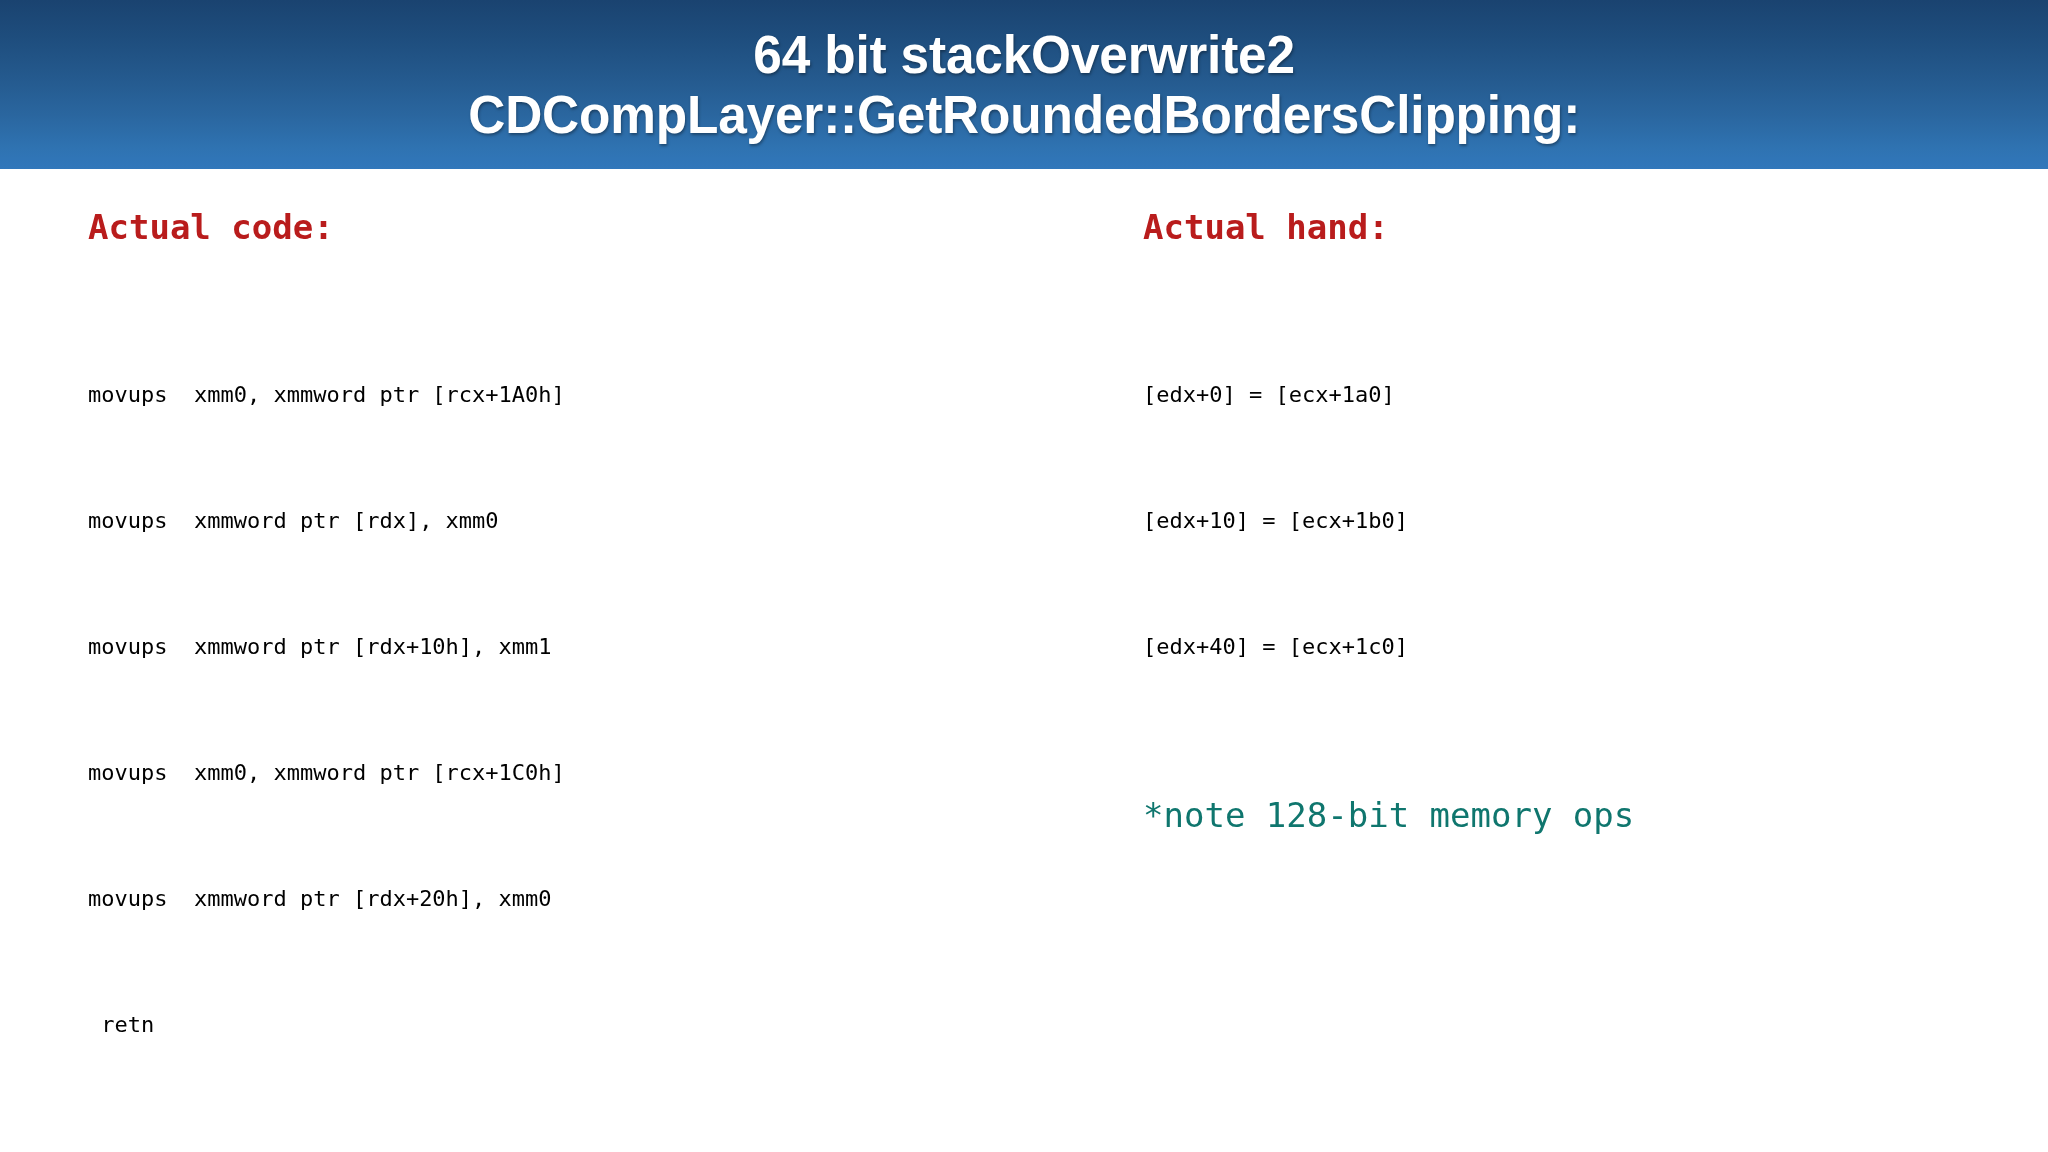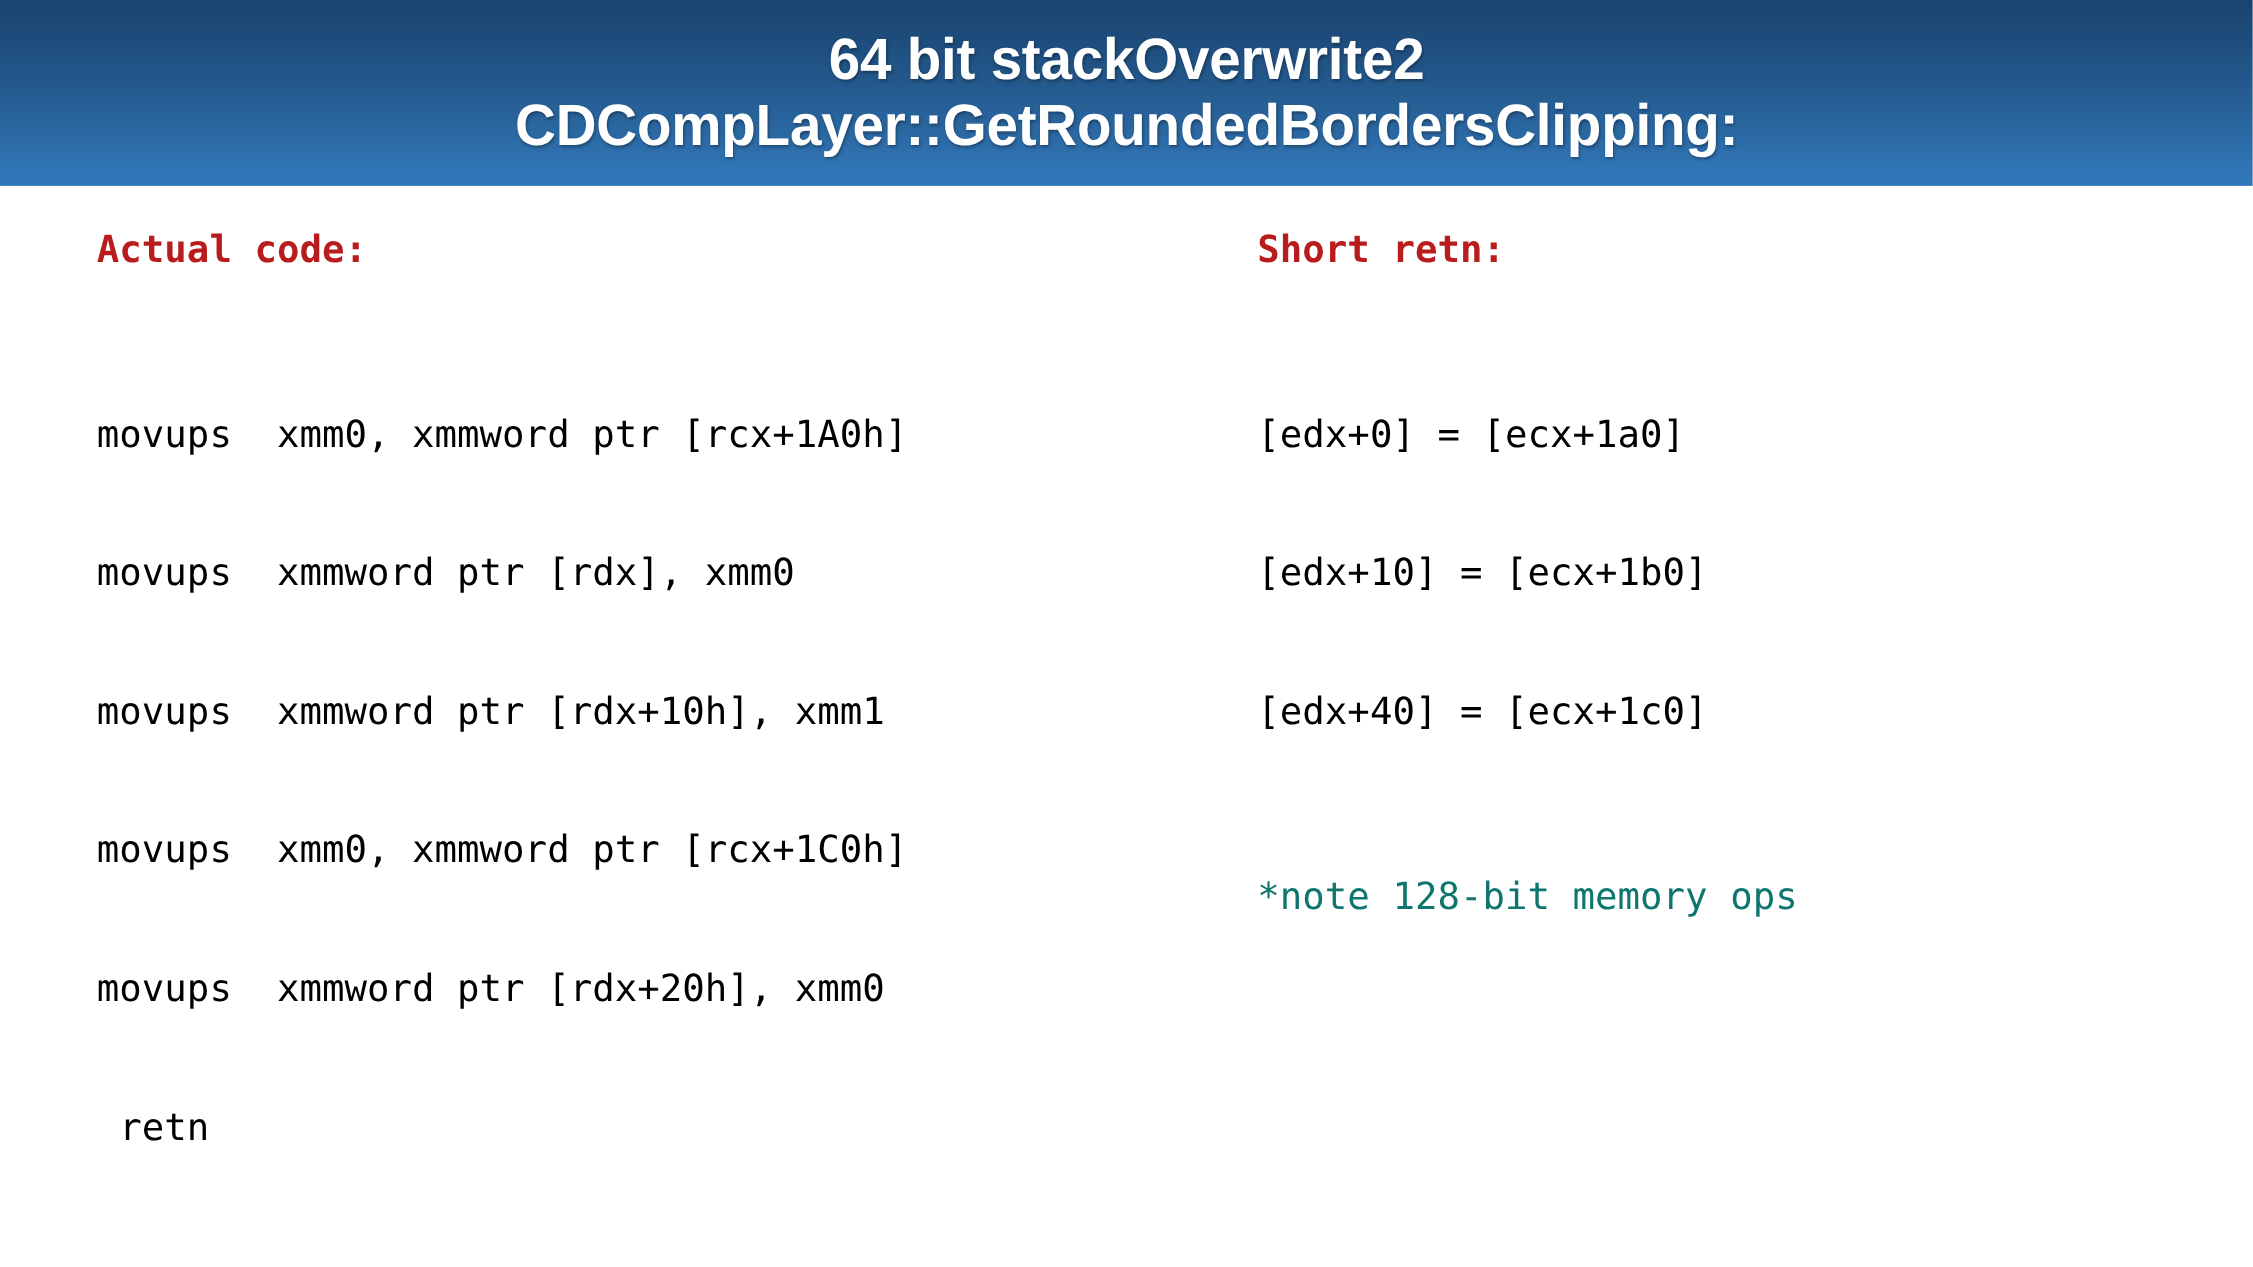--- a/index.html
+++ b/index.html
@@ -91,21 +91,21 @@
     font-size: 34px;
     line-height: 42px;
     color: #000000;
     white-space: pre;
     margin: 0;
     padding-top: 42px;
   }
 
   .code-line {
     font-family: "DejaVu Sans Mono", "Liberation Mono", monospace;
-    font-size: 34px;
+    font-size: 22px;
     line-height: 42px;
     color: #000000;
     white-space: pre;
     min-height: 42px;
   }
 
   .note-block {
     font-family: "DejaVu Sans Mono", "Liberation Mono", monospace;
     font-size: 34px;
     line-height: 42px;
@@ -132,21 +132,21 @@
         <div class="code-line">movups  xmm0, xmmword ptr [rcx+1A0h]</div>
         <div class="code-line">movups  xmmword ptr [rdx], xmm0</div>
         <div class="code-line">movups  xmmword ptr [rdx+10h], xmm1</div>
         <div class="code-line">movups  xmm0, xmmword ptr [rcx+1C0h]</div>
         <div class="code-line">movups  xmmword ptr [rdx+20h], xmm0</div>
         <div class="code-line"> retn</div>
       </div>
     </div>
 
     <div class="column col-right">
-      <div class="col-heading">Short retn:</div>
+      <div class="col-heading">Actual hand:</div>
       <div class="code-block">
         <div class="code-line">[edx+0] = [ecx+1a0]</div>
         <div class="code-line">[edx+10] = [ecx+1b0]</div>
         <div class="code-line">[edx+40] = [ecx+1c0]</div>
       </div>
       <div class="note-block">*note 128-bit memory ops</div>
     </div>
 
   </div>
 </div>

